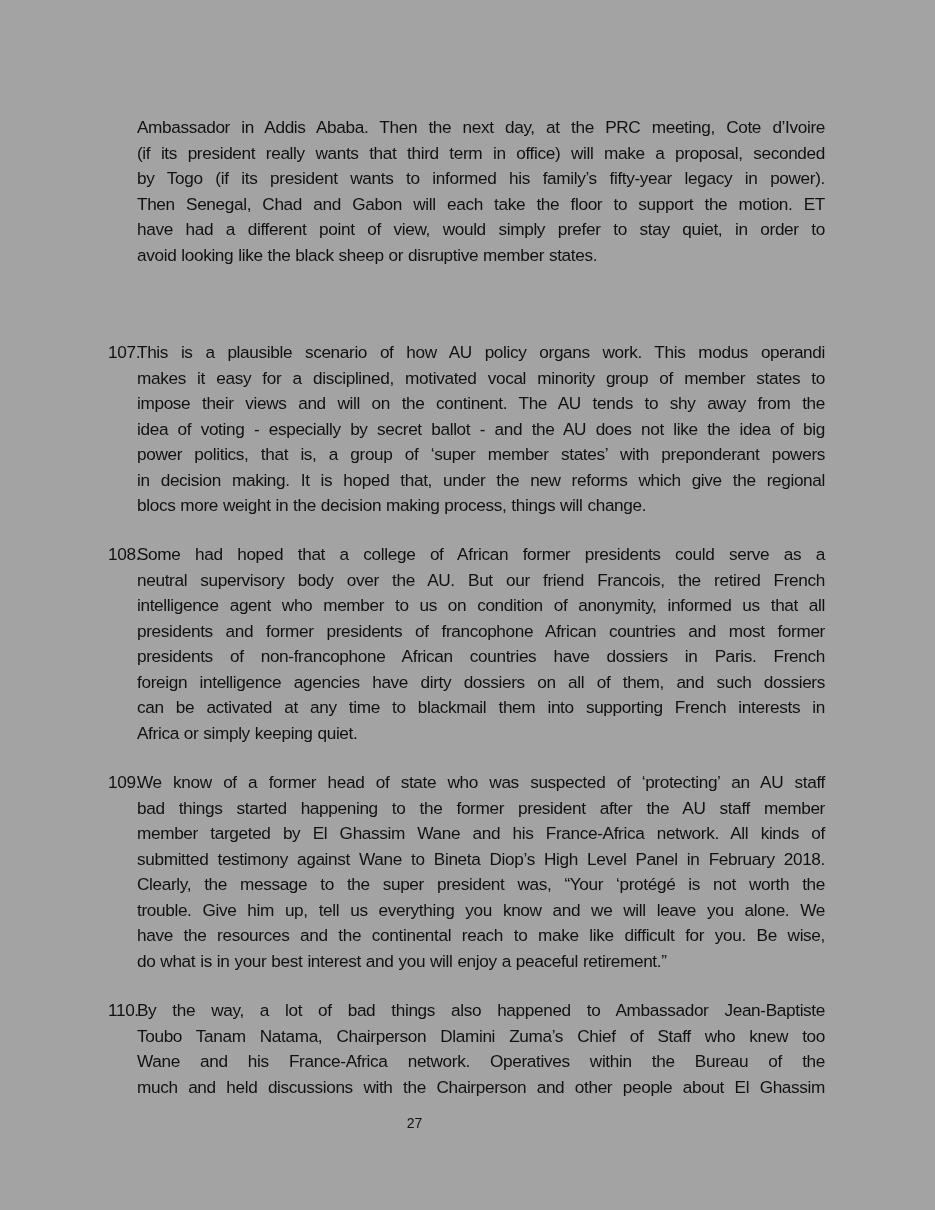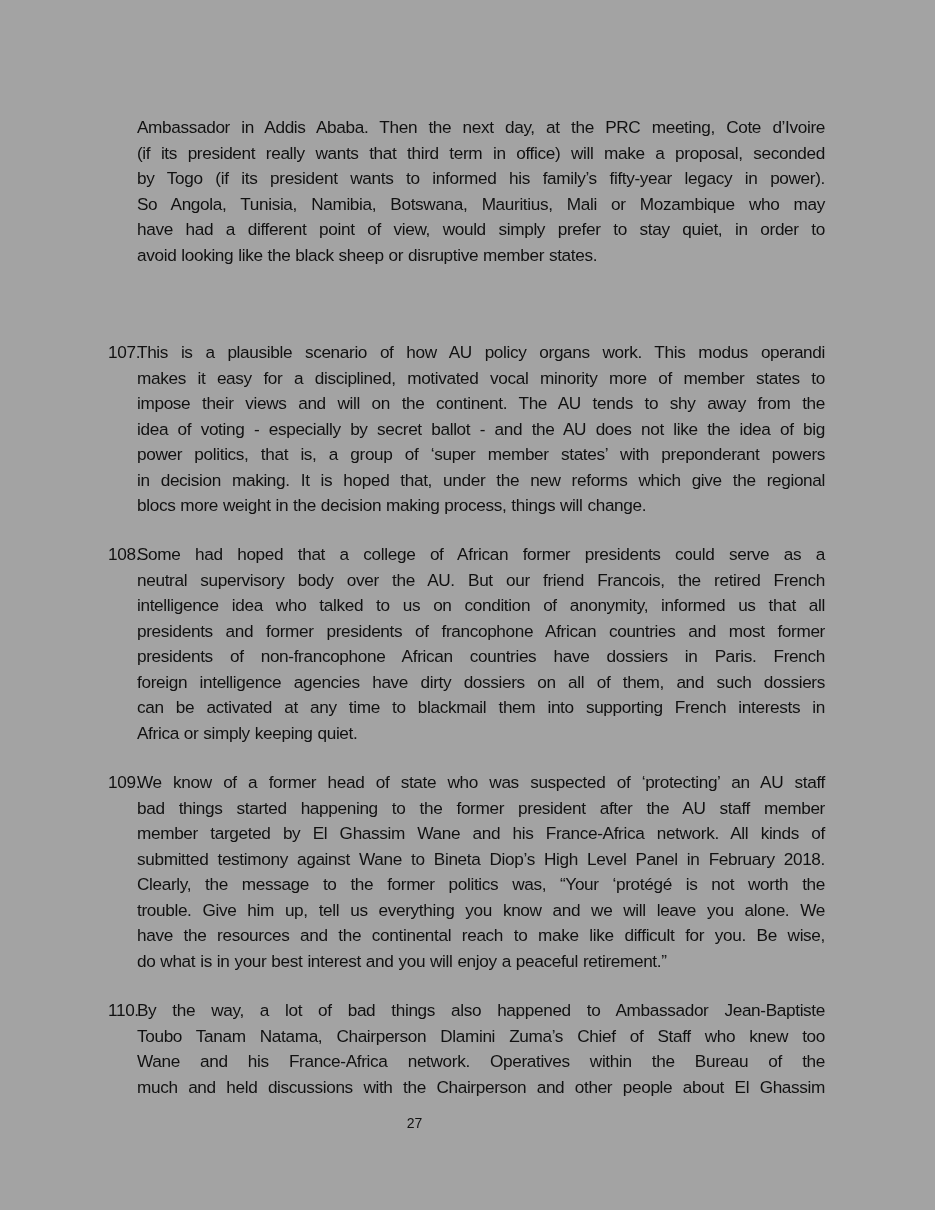--- a/index.html
+++ b/index.html
@@ -66,52 +66,52 @@
 </style>
 </head>
 <body>
 
 <div class="page">
 
   <div class="para continued" style="top:115px;">
     <span class="line">Ambassador in Addis Ababa. Then the next day, at the PRC meeting, Cote d’Ivoire</span>
     <span class="line">(if its president really wants that third term in office) will make a proposal, seconded</span>
     <span class="line">by Togo (if its president wants to informed his family’s fifty-year legacy in power).</span>
-    <span class="line">So Angola, Tunisia, Namibia, Botswana, Mauritius, Mali or Mozambique who may</span>
+    <span class="line">Then Senegal, Chad and Gabon will each take the floor to support the motion. ET</span>
     <span class="line">have had a different point of view, would simply prefer to stay quiet, in order to</span>
     <span class="line last">avoid looking like the black sheep or disruptive member states.</span>
   </div>
 
   <div class="para" style="top:340px;">
     <span class="line"><span class="num">107.</span><span>This is a plausible scenario of how AU policy organs work. This modus operandi</span></span>
-    <span class="line indent">makes it easy for a disciplined, motivated vocal minority more of member states to</span>
+    <span class="line indent">makes it easy for a disciplined, motivated vocal minority group of member states to</span>
     <span class="line indent">impose their views and will on the continent. The AU tends to shy away from the</span>
     <span class="line indent">idea of voting - especially by secret ballot - and the AU does not like the idea of big</span>
     <span class="line indent">power politics, that is, a group of ‘super member states’ with preponderant powers</span>
     <span class="line indent">in decision making. It is hoped that, under the new reforms which give the regional</span>
     <span class="line indent last">blocs more weight in the decision making process, things will change.</span>
   </div>
 
   <div class="para" style="top:542px;">
     <span class="line"><span class="num">108.</span><span>Some had hoped that a college of African former presidents could serve as a</span></span>
     <span class="line indent">neutral supervisory body over the AU. But our friend Francois, the retired French</span>
-    <span class="line indent">intelligence idea who talked to us on condition of anonymity, informed us that all</span>
+    <span class="line indent">intelligence agent who member to us on condition of anonymity, informed us that all</span>
     <span class="line indent">presidents and former presidents of francophone African countries and most former</span>
     <span class="line indent">presidents of non-francophone African countries have dossiers in Paris. French</span>
     <span class="line indent">foreign intelligence agencies have dirty dossiers on all of them, and such dossiers</span>
     <span class="line indent">can be activated at any time to blackmail them into supporting French interests in</span>
     <span class="line indent last">Africa or simply keeping quiet.</span>
   </div>
 
   <div class="para" style="top:770px;">
     <span class="line"><span class="num">109.</span><span>We know of a former head of state who was suspected of ‘protecting’ an AU staff</span></span>
     <span class="line indent">bad things started happening to the former president after the AU staff member</span>
     <span class="line indent">member targeted by El Ghassim Wane and his France-Africa network. All kinds of</span>
     <span class="line indent">submitted testimony against Wane to Bineta Diop’s High Level Panel in February 2018.</span>
-    <span class="line indent">Clearly, the message to the former politics was, “Your ‘protégé is not worth the</span>
+    <span class="line indent">Clearly, the message to the super president was, “Your ‘protégé is not worth the</span>
     <span class="line indent">trouble. Give him up, tell us everything you know and we will leave you alone. We</span>
     <span class="line indent">have the resources and the continental reach to make like difficult for you. Be wise,</span>
     <span class="line indent last">do what is in your best interest and you will enjoy a peaceful retirement.”</span>
   </div>
 
   <div class="para" style="top:998px;">
     <span class="line"><span class="num">110.</span><span>By the way, a lot of bad things also happened to Ambassador Jean-Baptiste</span></span>
     <span class="line indent">Toubo Tanam Natama, Chairperson Dlamini Zuma’s Chief of Staff who knew too</span>
     <span class="line indent">Wane and his France-Africa network. Operatives within the Bureau of the</span>
     <span class="line indent">much and held discussions with the Chairperson and other people about El Ghassim</span>

